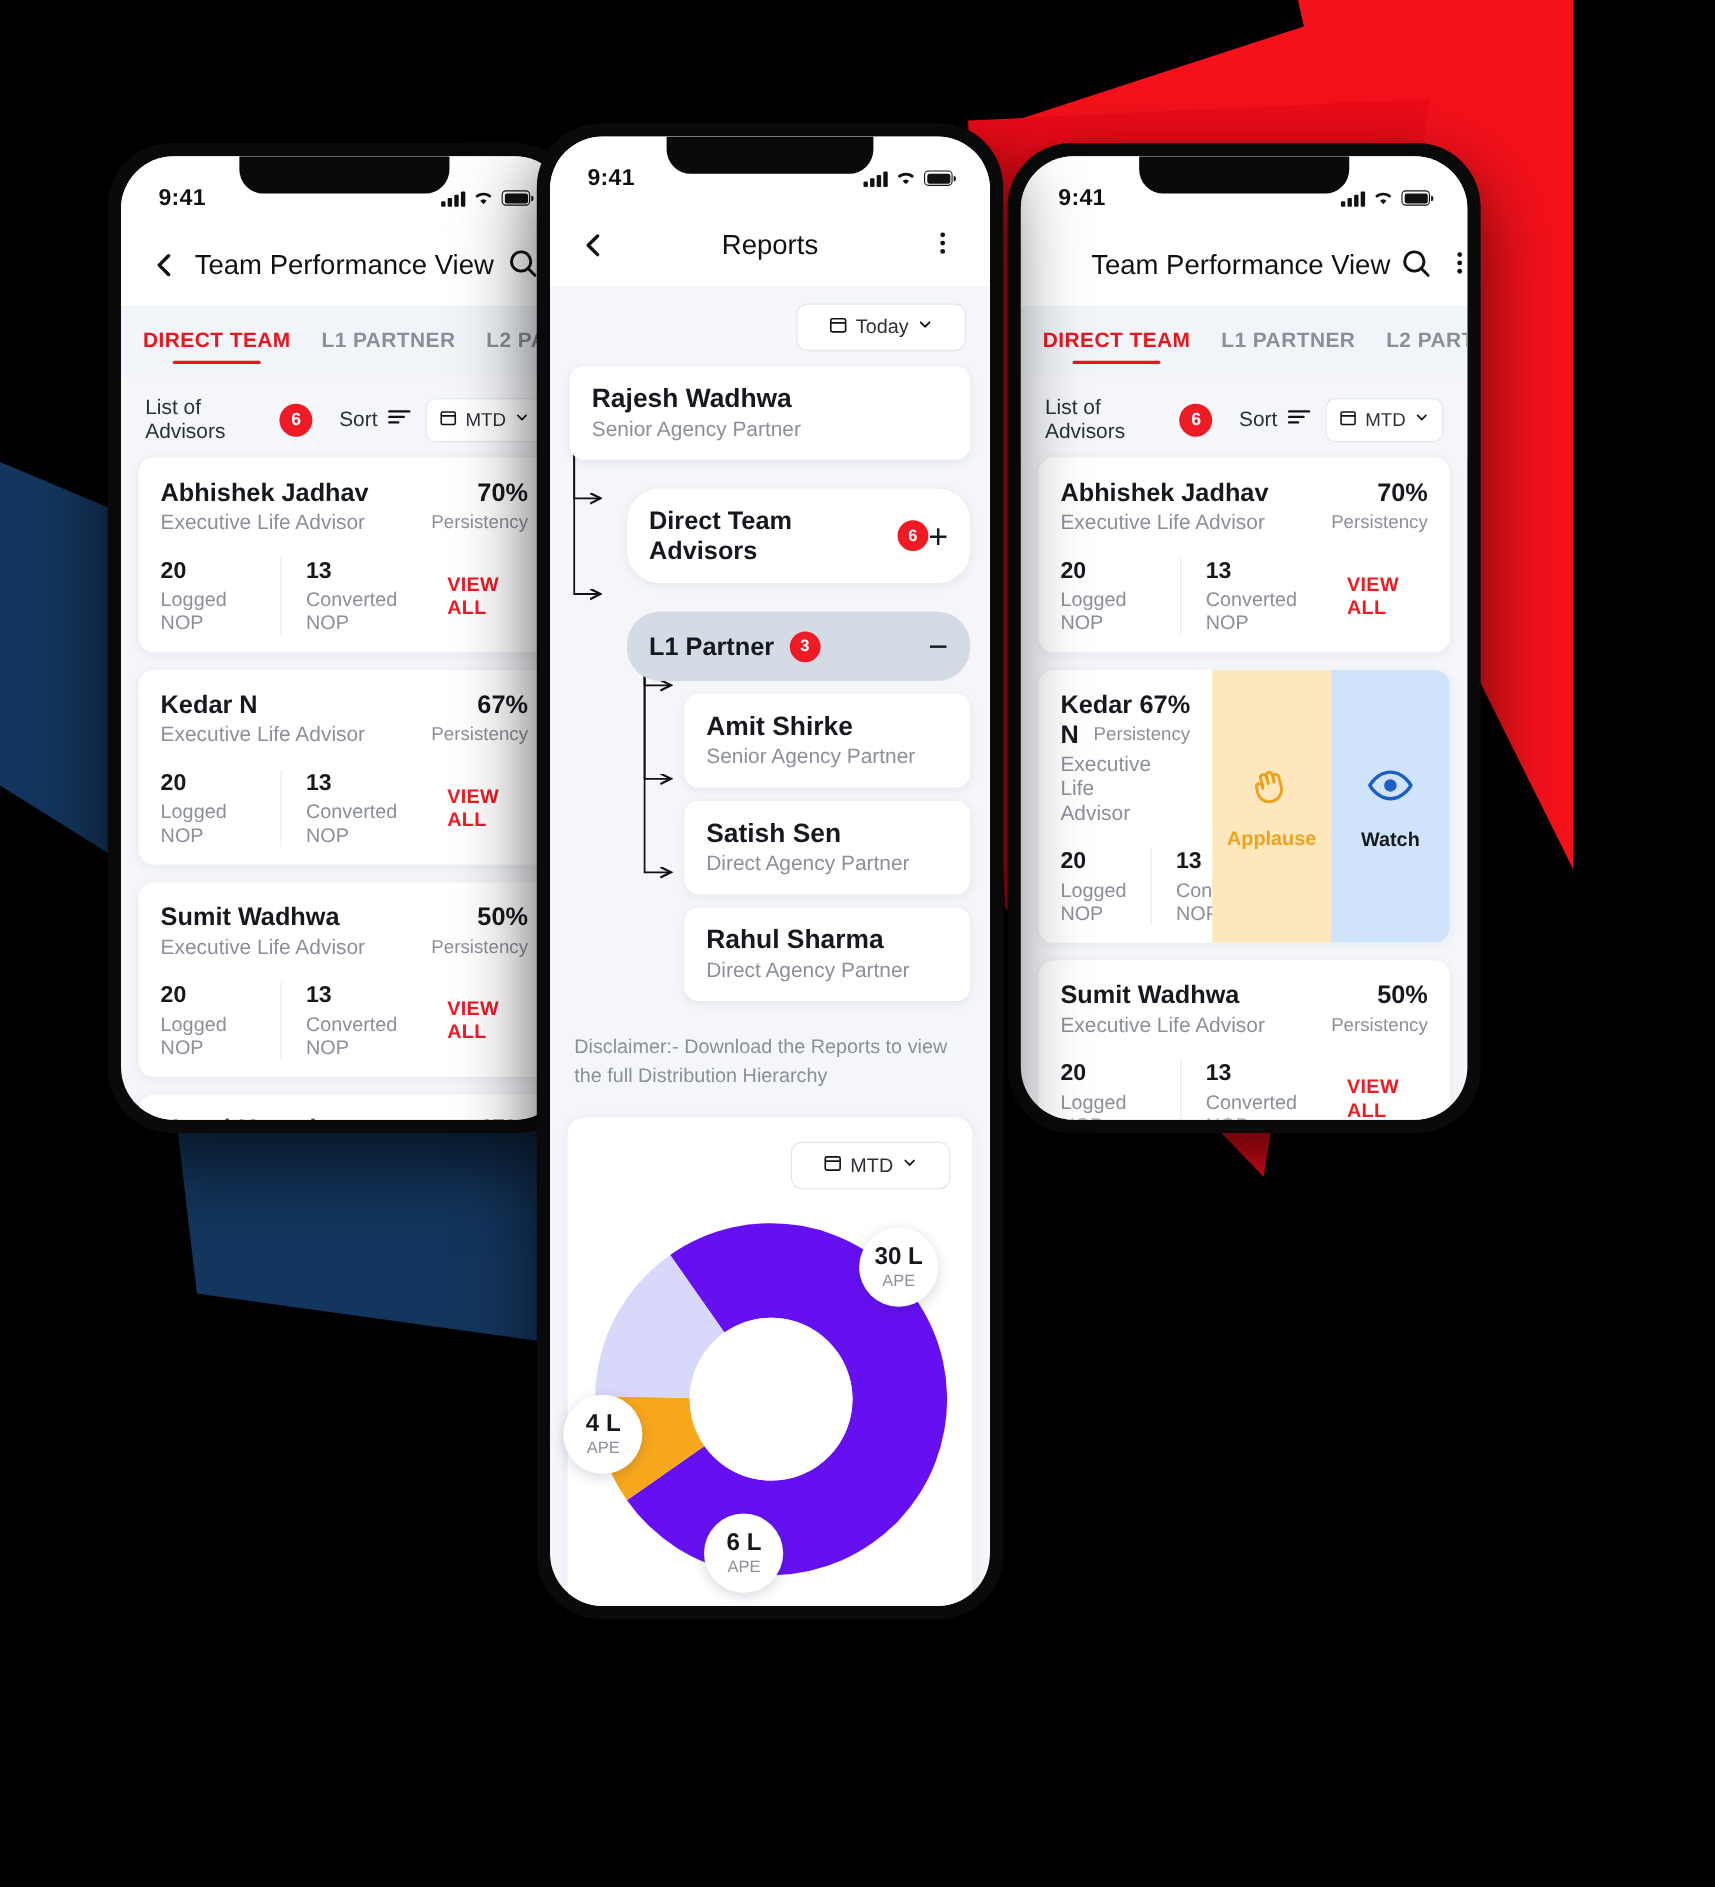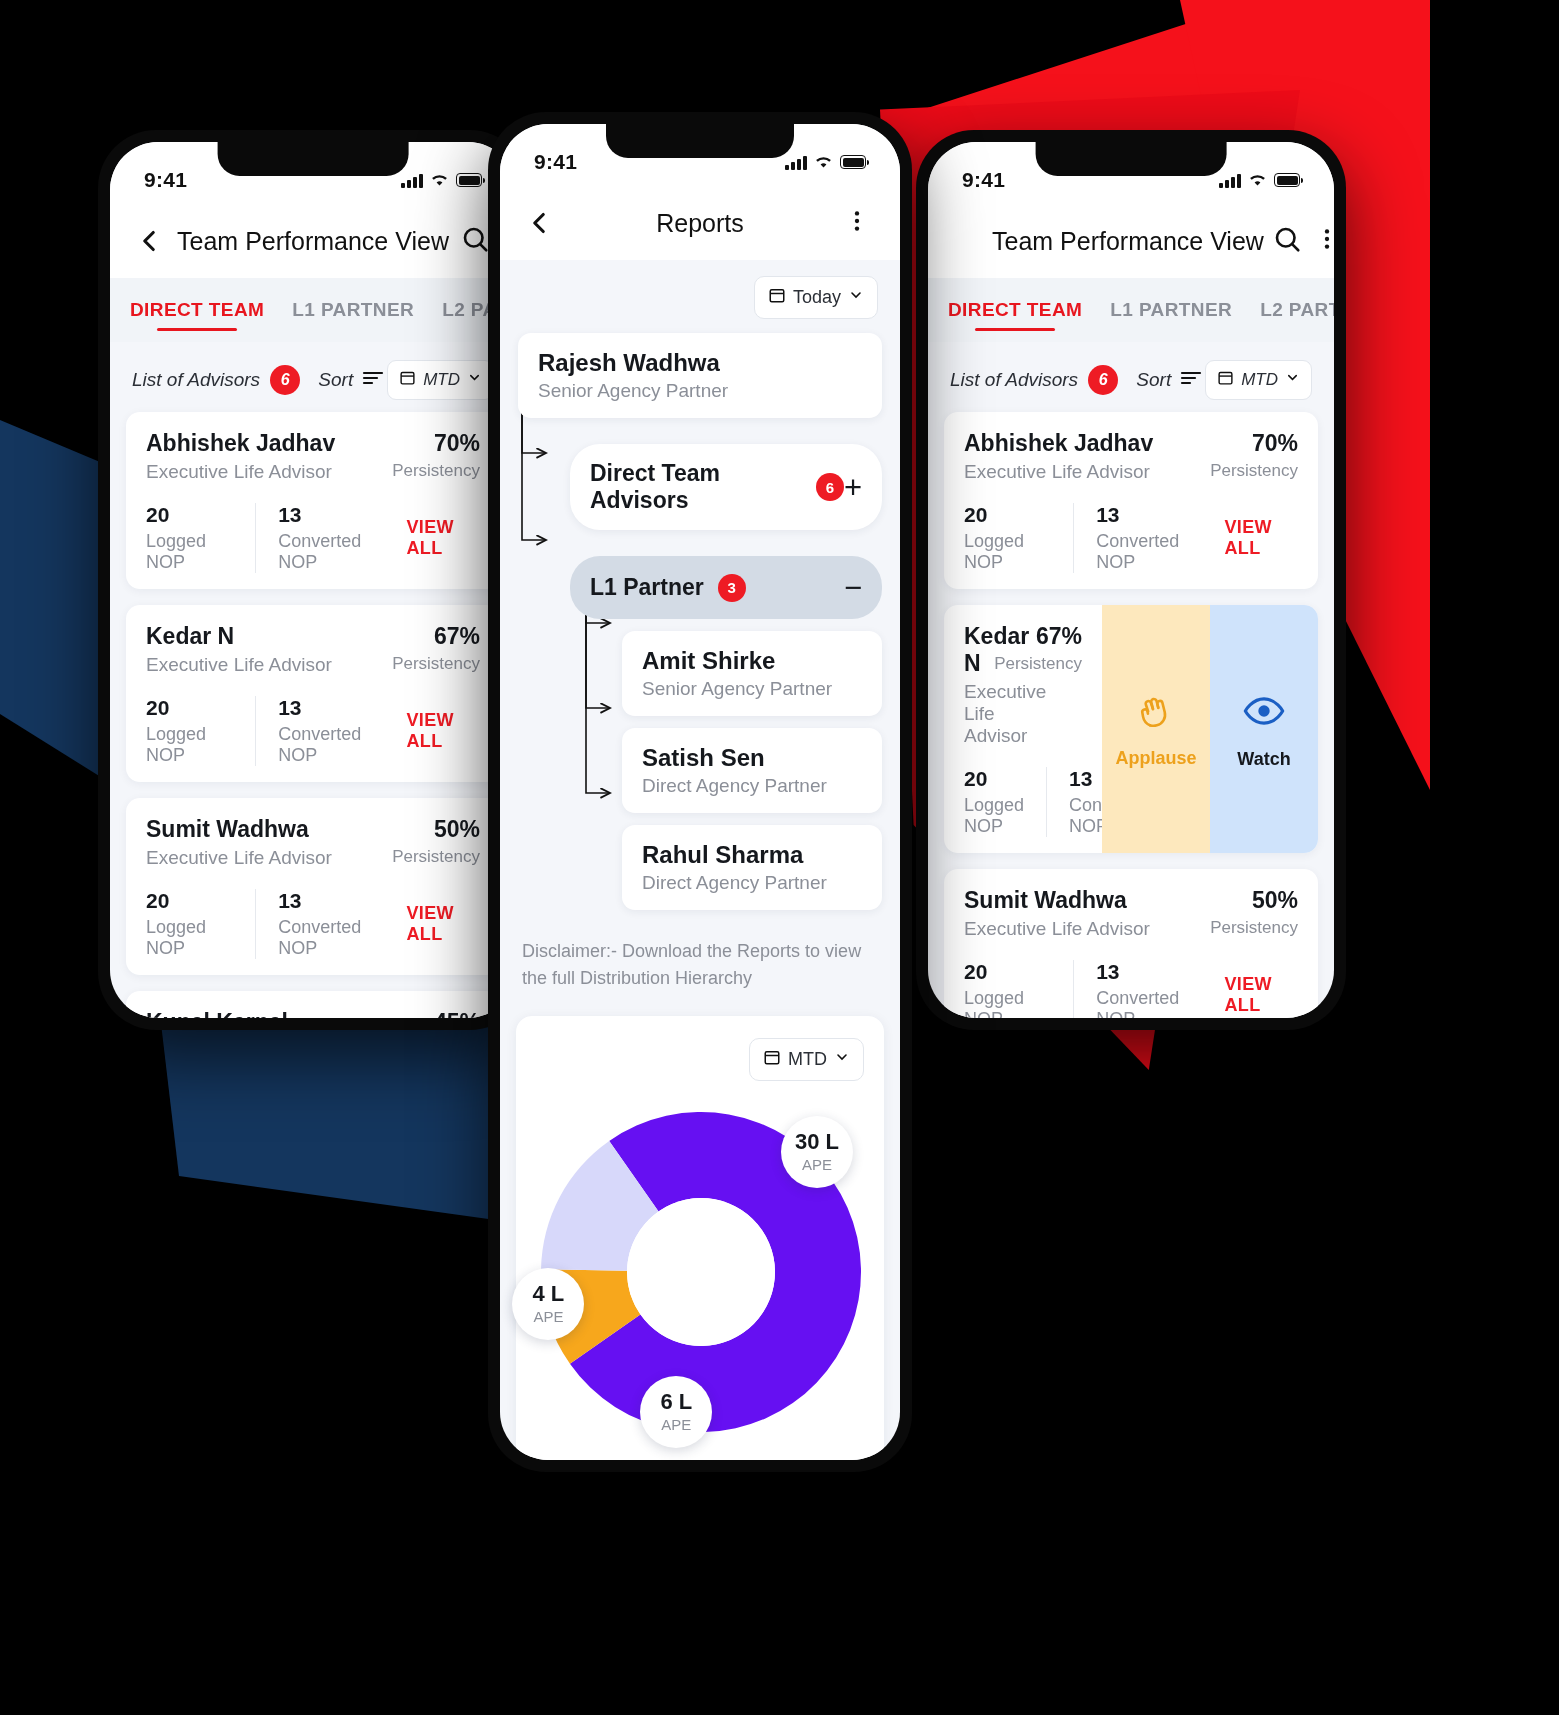--- a/index.html
+++ b/index.html
@@ -118,21 +118,21 @@
   }
   .tab.active { color: #e8161f; }
   .tab.active::after {
     content:''; position: absolute; left: 20%; right: 20%; bottom: 11px;
     height: 3.5px; background: #e8161f; border-radius: 2px;
   }
 
   
   .list-bar {
     display: flex; align-items: center; padding: 18px 22px 12px 22px;
-    background: #f4f6fa; gap: 2px; font-style: italic;
+    background: #f4f6fa; gap: 12px;
   }
   .list-label { font-size: 19px; color: #2b2f36; }
   .count-pill {
     background: #ee1b24; color: #fff; font-size: 16px; font-weight: 700;
     min-width: 30px; height: 30px; border-radius: 15px;
     display: flex; align-items: center; justify-content: center;
     padding: 0 8px; margin-left: 8px;
   }
   .spacer { flex: 1; }
   .sort-btn { display: flex; align-items: center; gap: 8px; font-size: 19px; color: #2b2f36; }
@@ -180,21 +180,21 @@
 
   
   .sec-head {
     display: flex; align-items: center; padding: 16px 22px 14px 22px;
     background: #f4f6fa;
   }
   .sec-title { font-size: 25px; font-weight: 700; color: #15181d; }
   .today-btn {
     margin-left: auto; display: flex; align-items: center; gap: 7px;
     background: #fff; border: 1px solid #e2e6ec; border-radius: 10px;
-    padding: 9px 13px; font-size: 18px; color: #2b2f36; font-weight: 500;
+    padding: 9px 28px; font-size: 18px; color: #2b2f36; font-weight: 500;
   }
 
   .tree { position: relative; padding: 0 18px 6px 18px; }
   .node {
     background: #fff; border-radius: 13px; padding: 16px 20px;
     box-shadow: 0 2px 9px rgba(25,40,70,0.07);
     position: relative; z-index: 2;
   }
   .node.sel { background: #d3dbe5; box-shadow: none; }
   .node-name { font-size: 24px; font-weight: 700; color: #15181d; }

